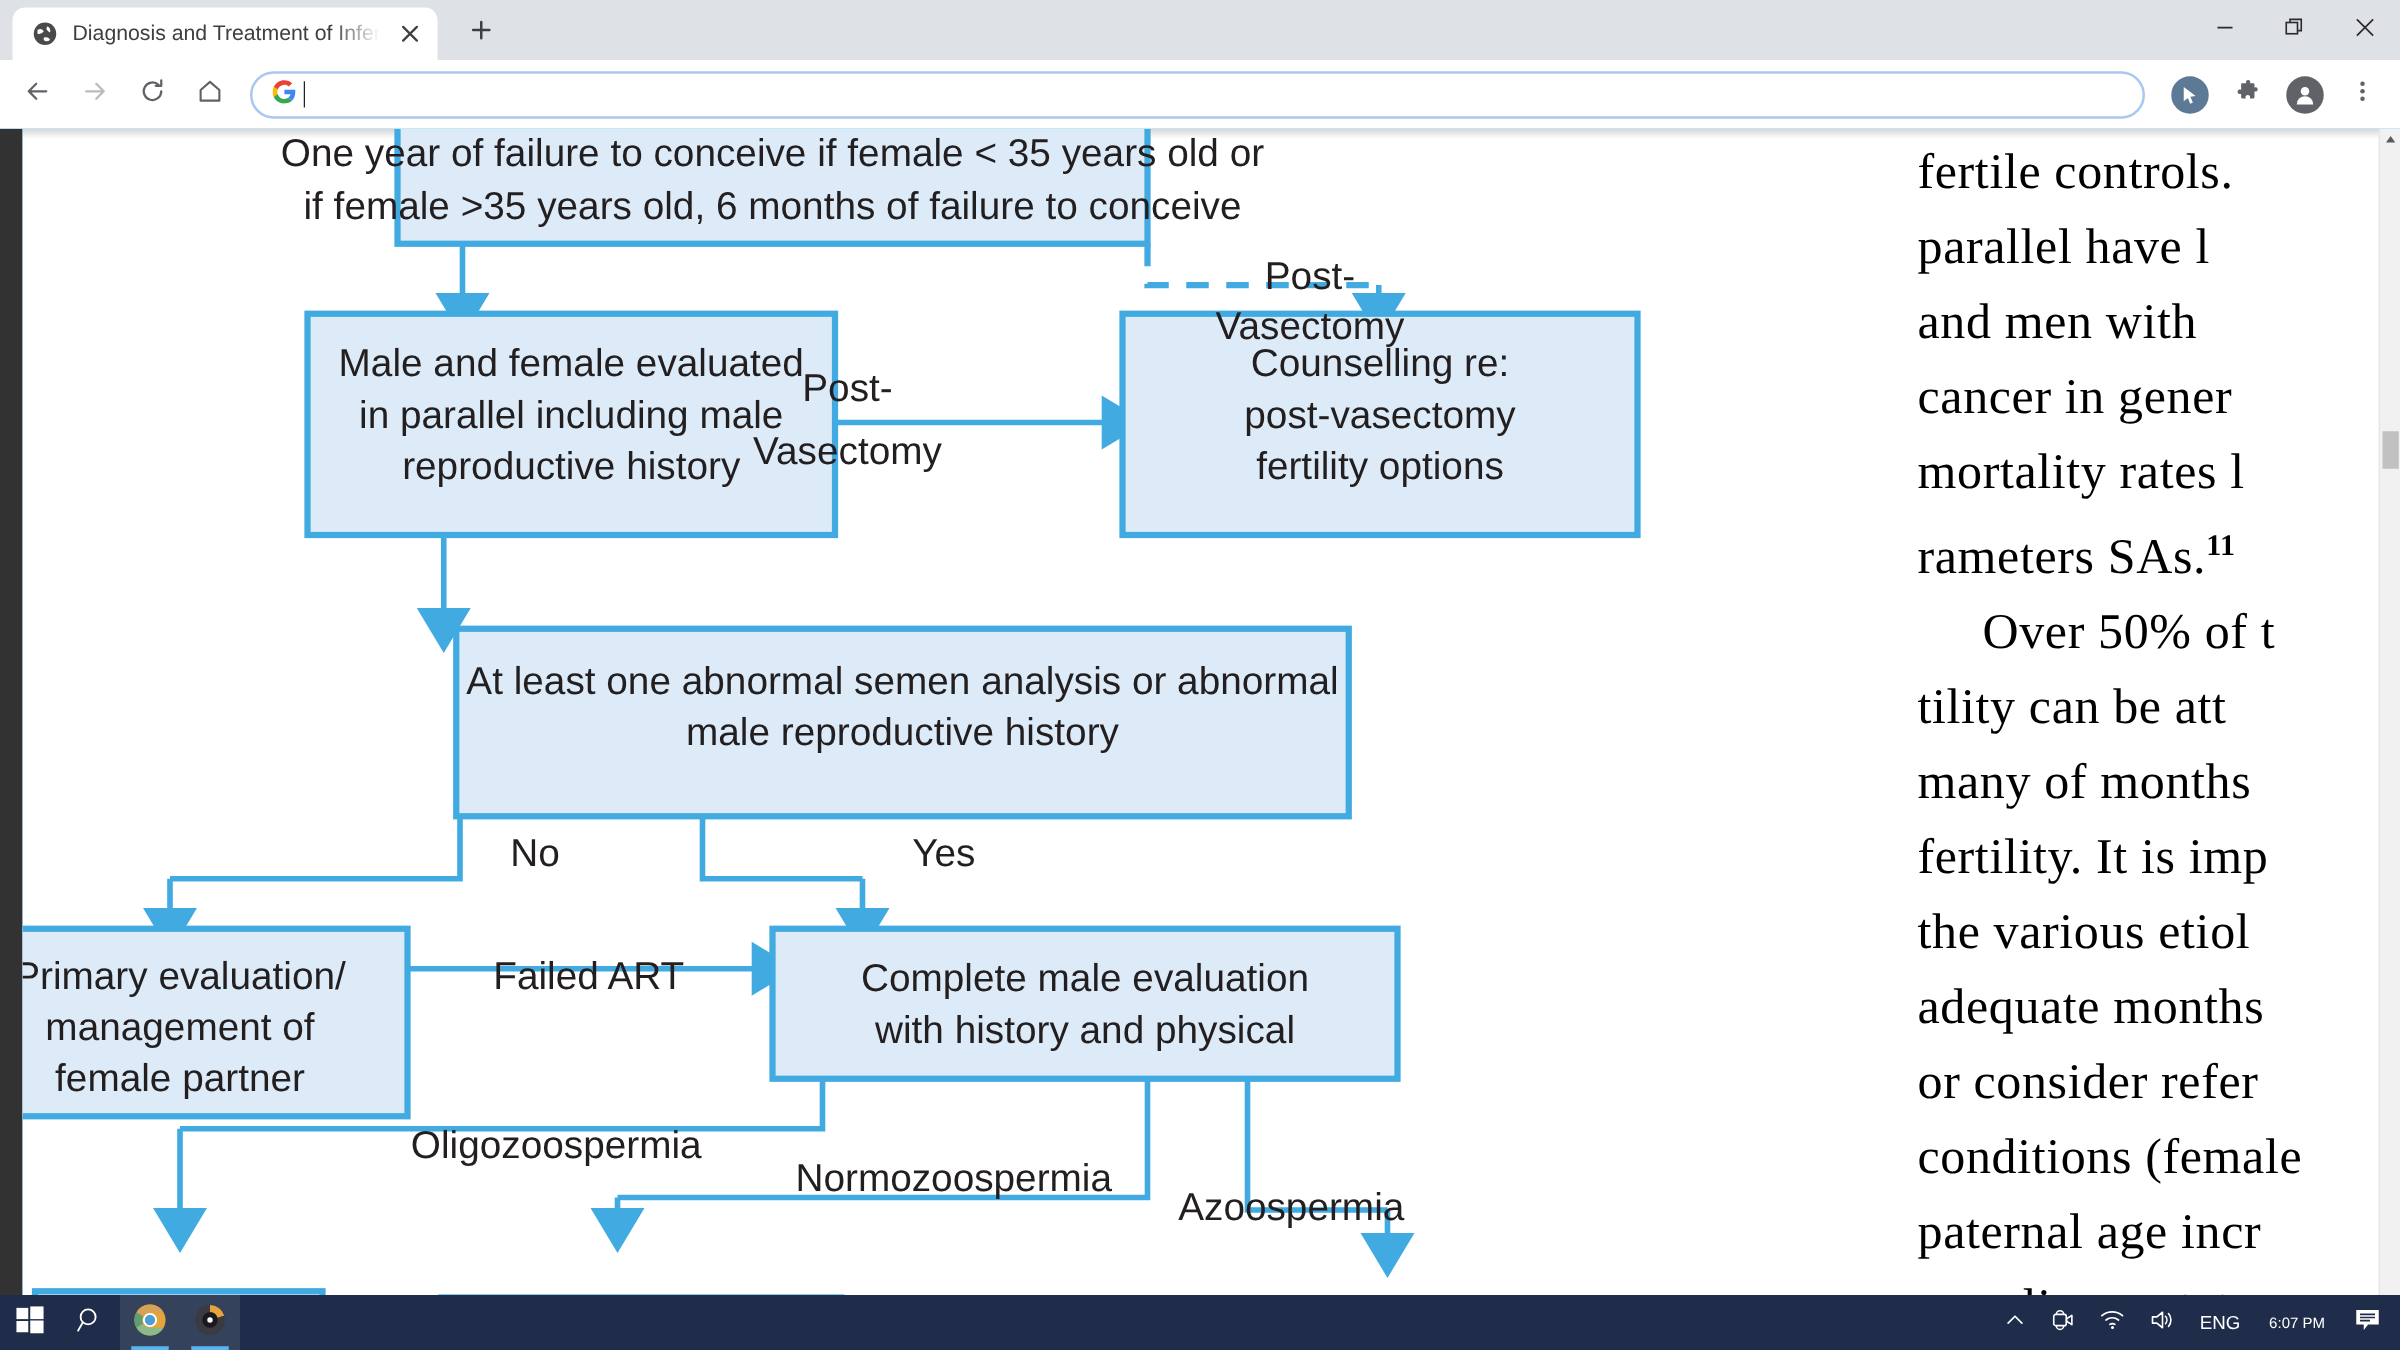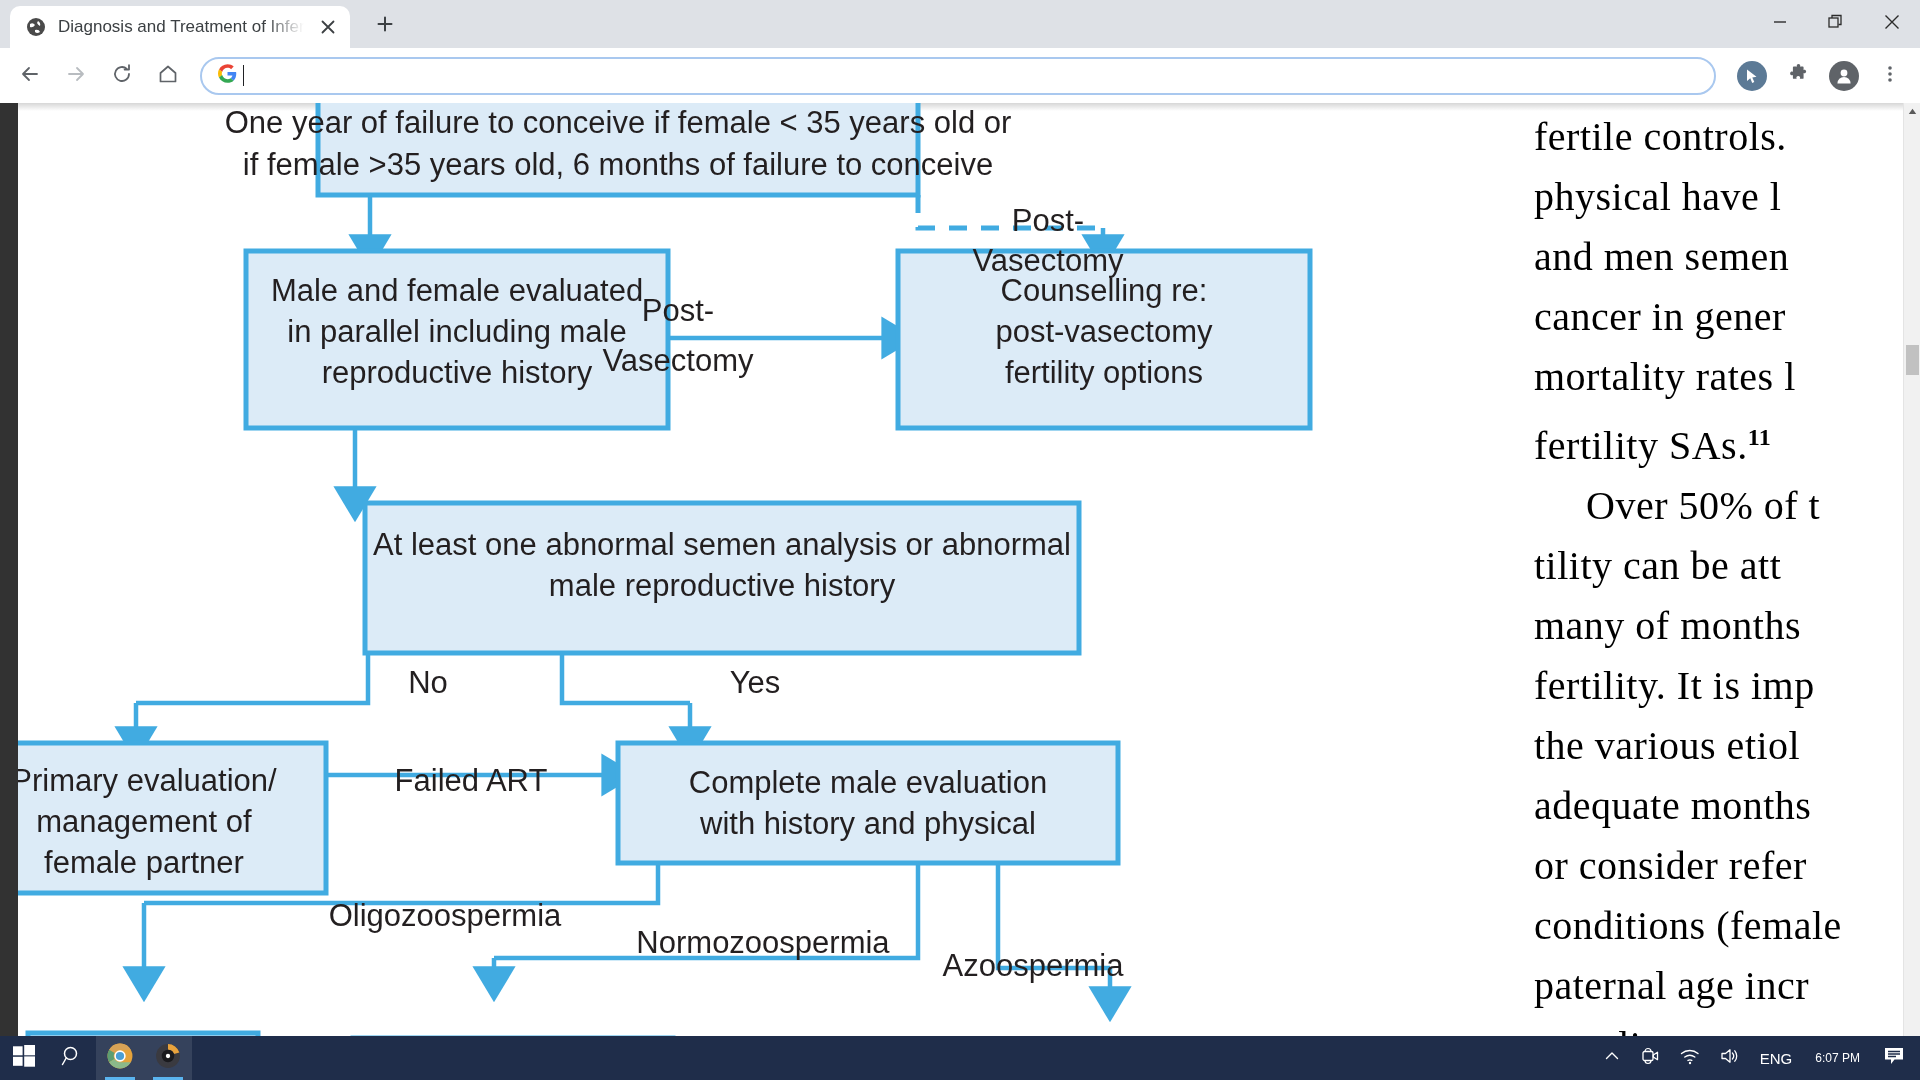--- a/index.html
+++ b/index.html
@@ -368,25 +368,25 @@
 
         <text x="453" y="688" text-anchor="middle" font-family="Liberation Sans, sans-serif" font-size="31" fill="#231f20">Failed ART</text>
 
         <text x="427" y="823" text-anchor="middle" font-family="Liberation Sans, sans-serif" font-size="31" fill="#231f20">Oligozoospermia</text>
         <text x="745" y="850" text-anchor="middle" font-family="Liberation Sans, sans-serif" font-size="31" fill="#231f20">Normozoospermia</text>
         <text x="1015" y="873" text-anchor="middle" font-family="Liberation Sans, sans-serif" font-size="31" fill="#231f20">Azoospermia</text>
       </svg>
 
       <div class="textcol">
         <p class="tline"><span>fertile  controls.</span></p>
-        <p class="tline"><span>physical  have  l</span></p>
-        <p class="tline"><span>and  men  semen</span></p>
+        <p class="tline"><span>parallel  have  l</span></p>
+        <p class="tline"><span>and  men  with</span></p>
         <p class="tline"><span>cancer  in  gener</span></p>
         <p class="tline"><span>mortality  rates  l</span></p>
-        <p class="tline"><span>fertility SAs.</span><span class="sup">11</span></p>
+        <p class="tline"><span>rameters SAs.</span><span class="sup">11</span></p>
         <p class="tline indent"><span>Over 50% of t</span></p>
         <p class="tline"><span>tility  can  be  att</span></p>
         <p class="tline"><span>many  of  months</span></p>
         <p class="tline"><span>fertility. It is imp</span></p>
         <p class="tline"><span>the  various  etiol</span></p>
         <p class="tline"><span>adequate  months</span></p>
         <p class="tline"><span>or  consider  refer</span></p>
         <p class="tline"><span>conditions  (female</span></p>
         <p class="tline"><span>paternal age incr</span></p>
         <p class="tline"><span>germline   mutat</span></p>

